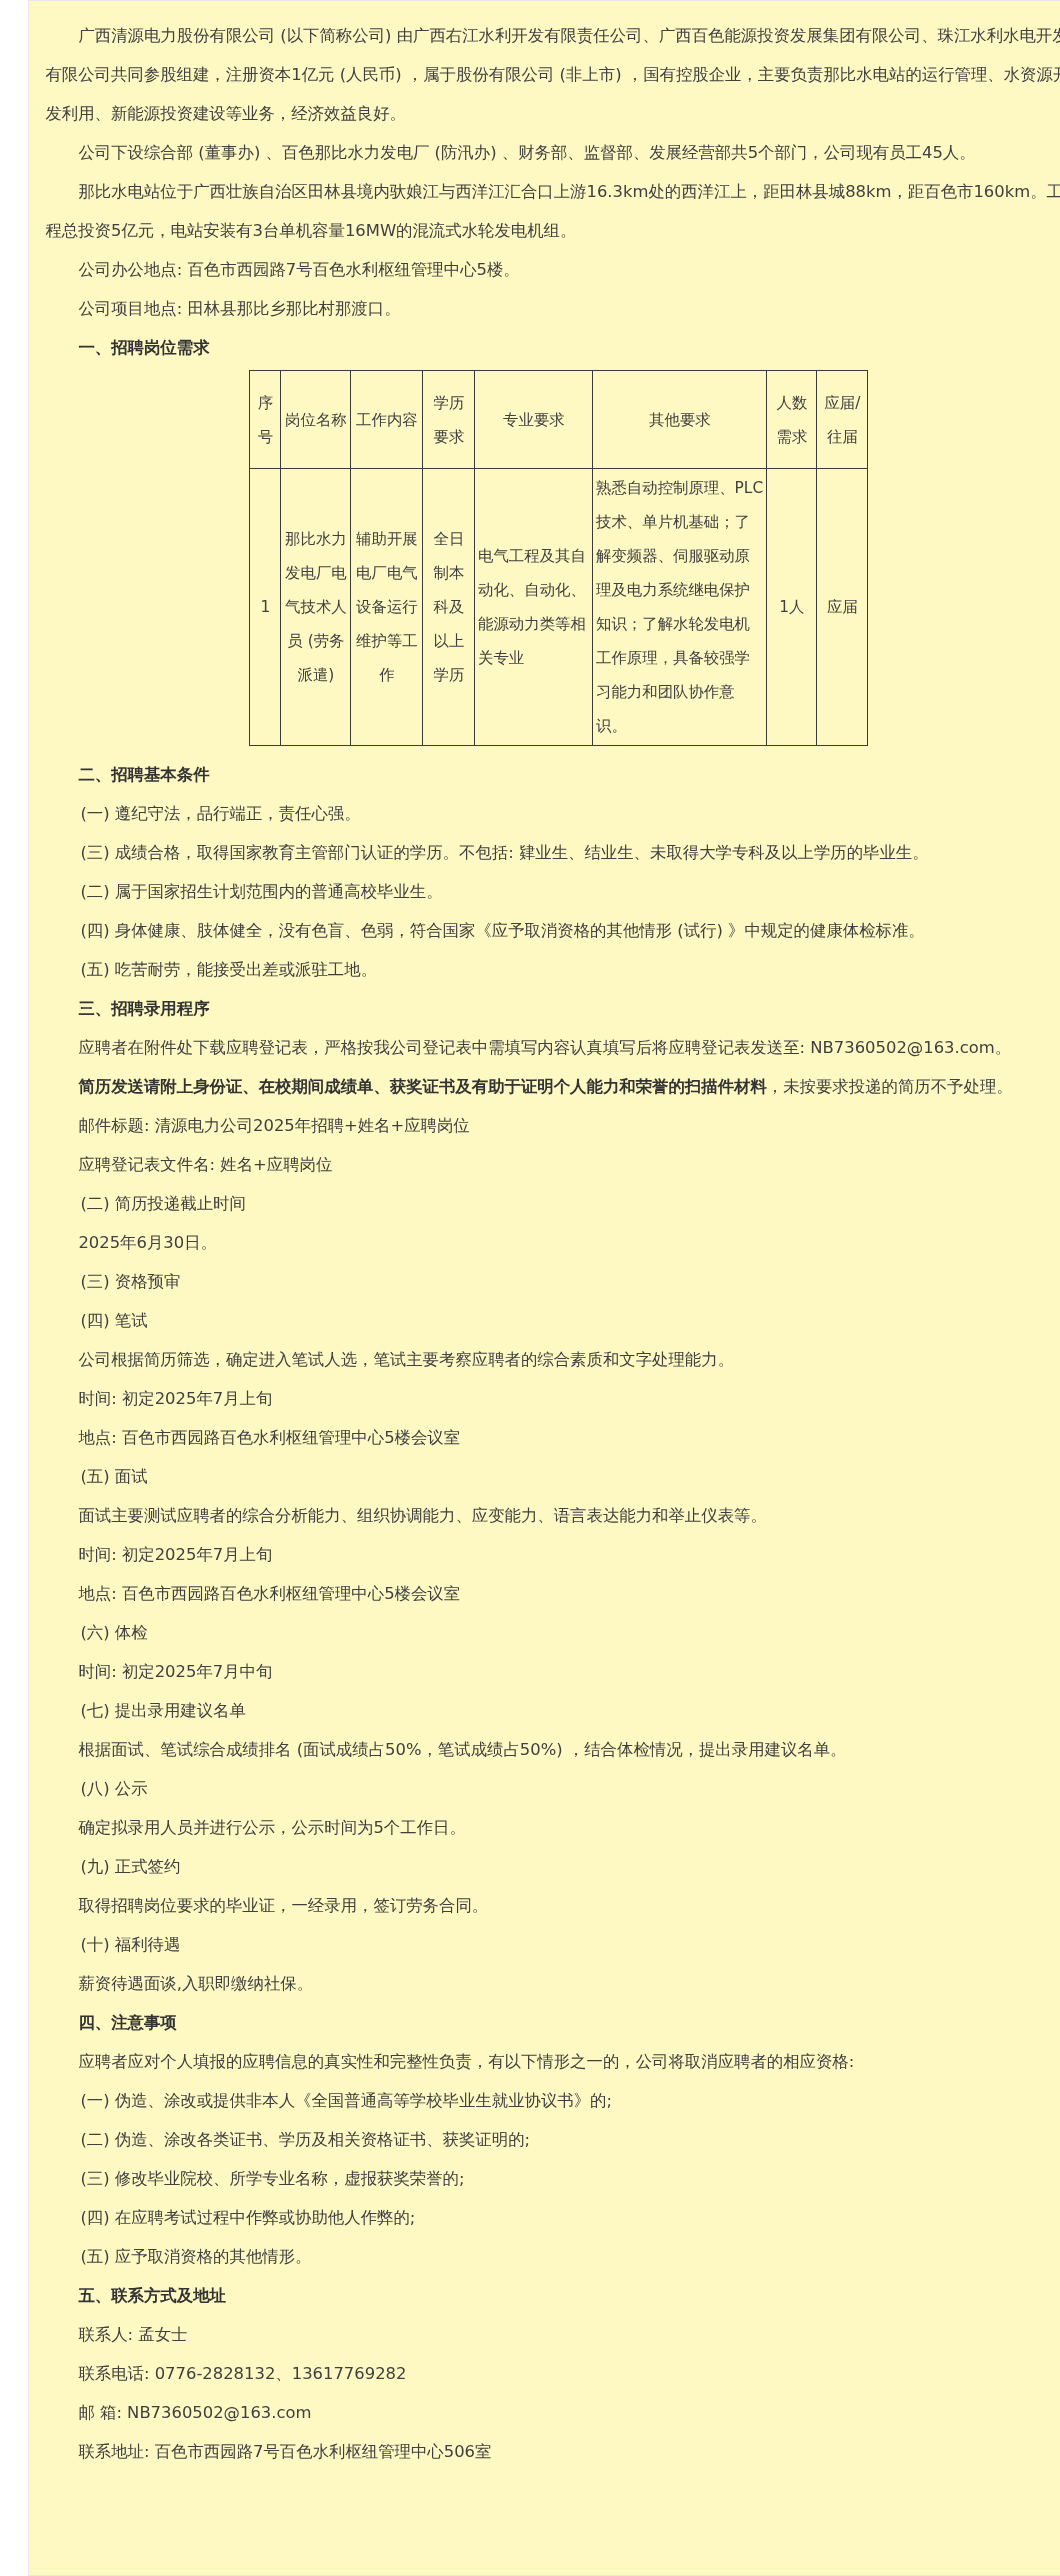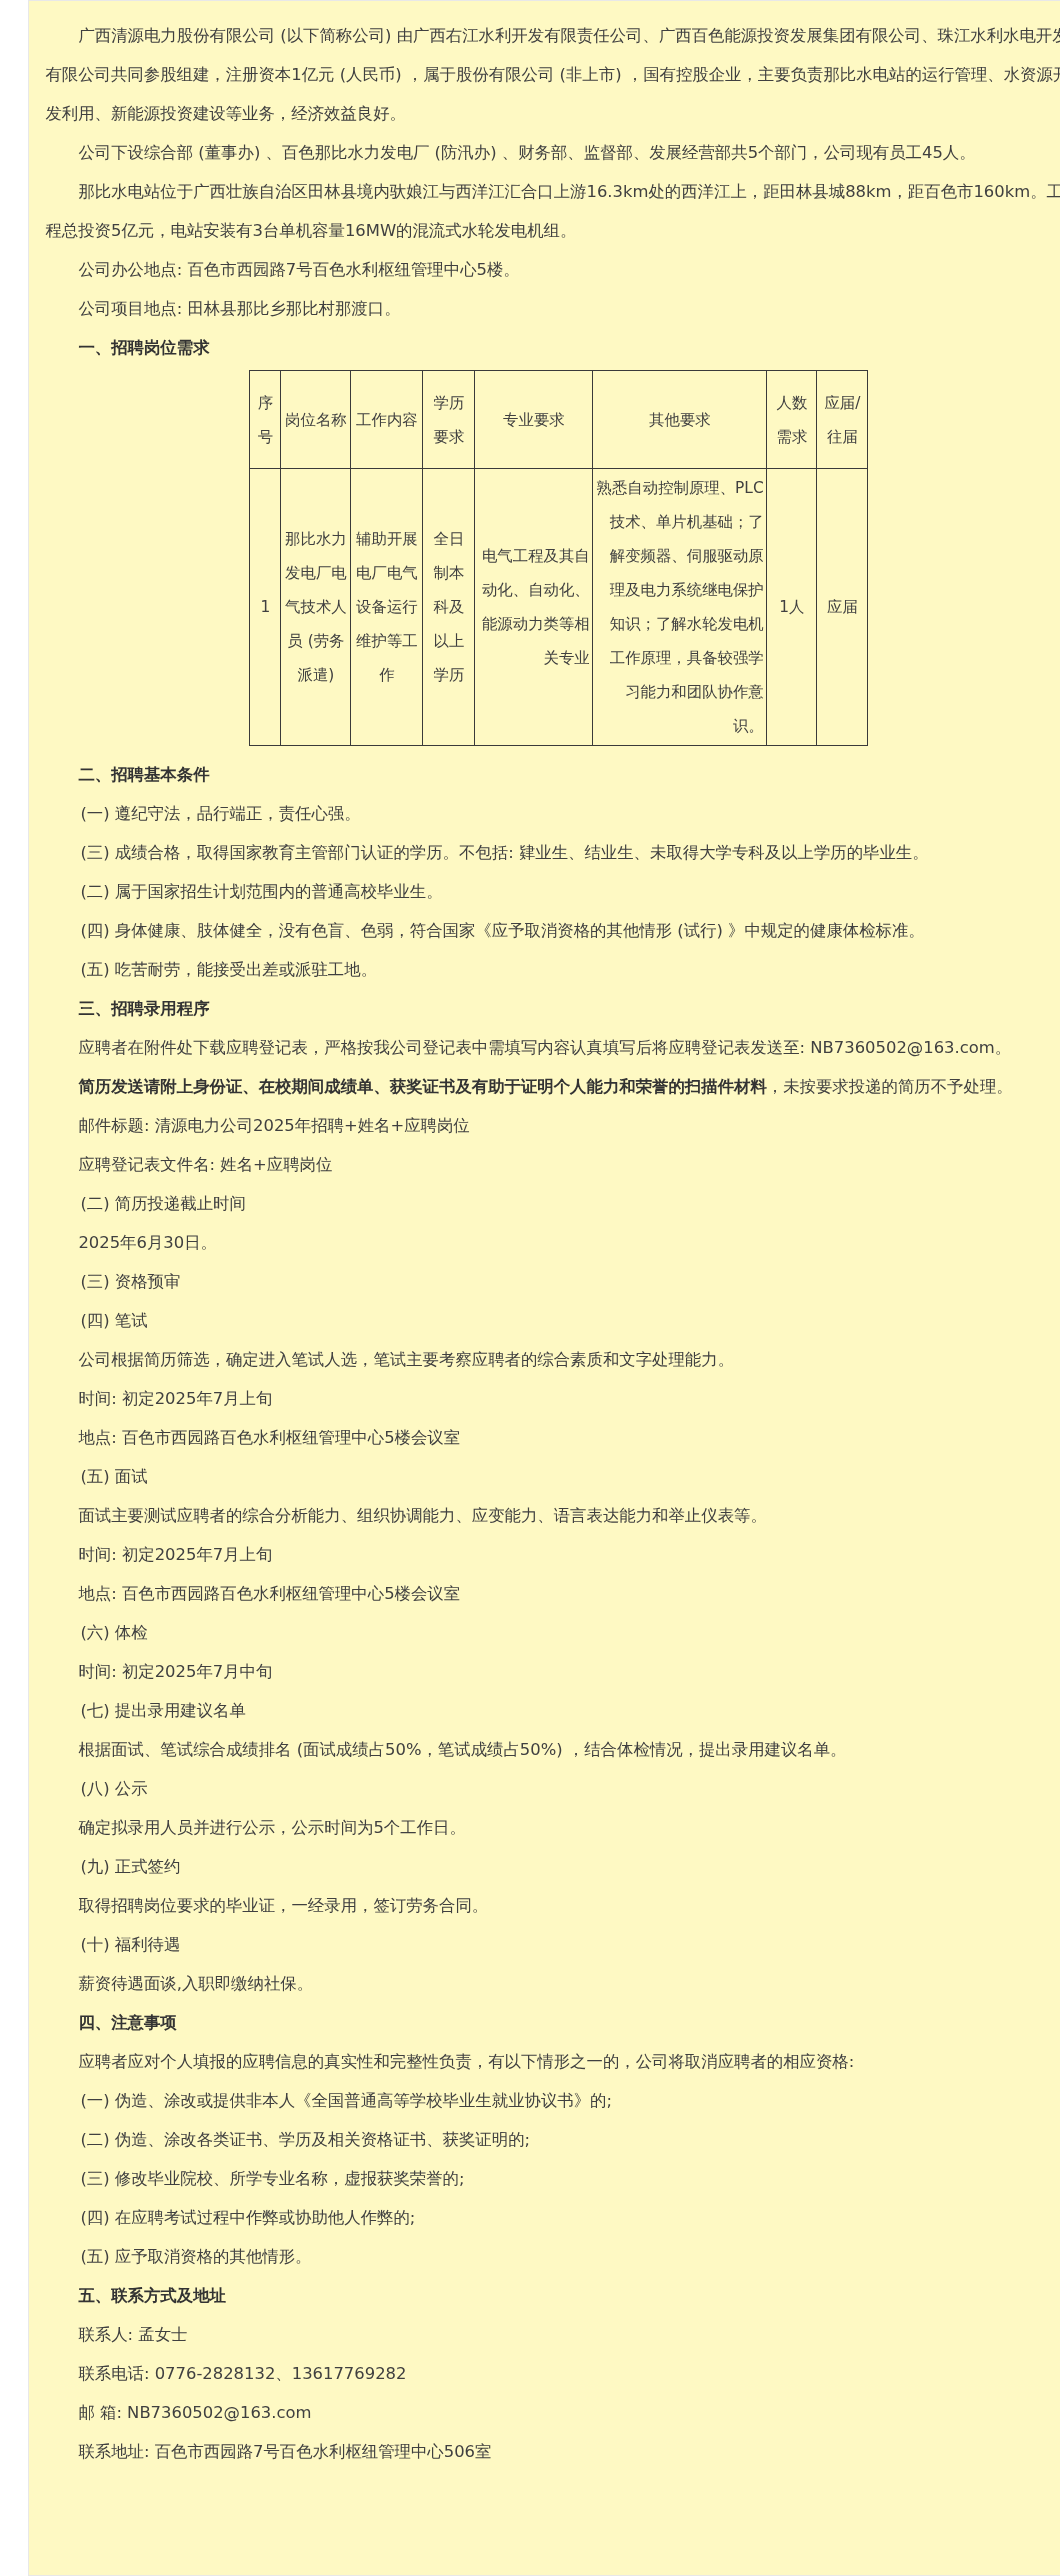--- a/index.html
+++ b/index.html
@@ -47,21 +47,21 @@
     font-weight: 400;
     overflow: hidden;
   }
   table.jobs th {
     padding: 14.5px 1.8px;
     white-space: pre-line;
   }
   table.jobs td {
     padding: 1.8px 2.7px;
   }
-  table.jobs td.left { text-align: right; }
+  table.jobs td.left { text-align: left; }
 </style>
 </head>
 <body>
 
 <div class="page">
   <div class="doc">
       <p class="p">广西清源电力股份有限公司 (以下简称公司) 由广西右江水利开发有限责任公司、广西百色能源投资发展集团有限公司、珠江水利水电开发有限公司共同参股组建，注册资本1亿元 (人民币) ，属于股份有限公司 (非上市) ，国有控股企业，主要负责那比水电站的运行管理、水资源开发利用、新能源投资建设等业务，经济效益良好。</p>
       <p class="p">公司下设综合部 (董事办) 、百色那比水力发电厂 (防汛办) 、财务部、监督部、发展经营部共5个部门，公司现有员工45人。</p>
       <p class="p">那比水电站位于广西壮族自治区田林县境内驮娘江与西洋江汇合口上游16.3km处的西洋江上，距田林县城88km，距百色市160km。工程总投资5亿元，电站安装有3台单机容量16MW的混流式水轮发电机组。</p>
       <p class="p">公司办公地点: 百色市西园路7号百色水利枢纽管理中心5楼。</p>

